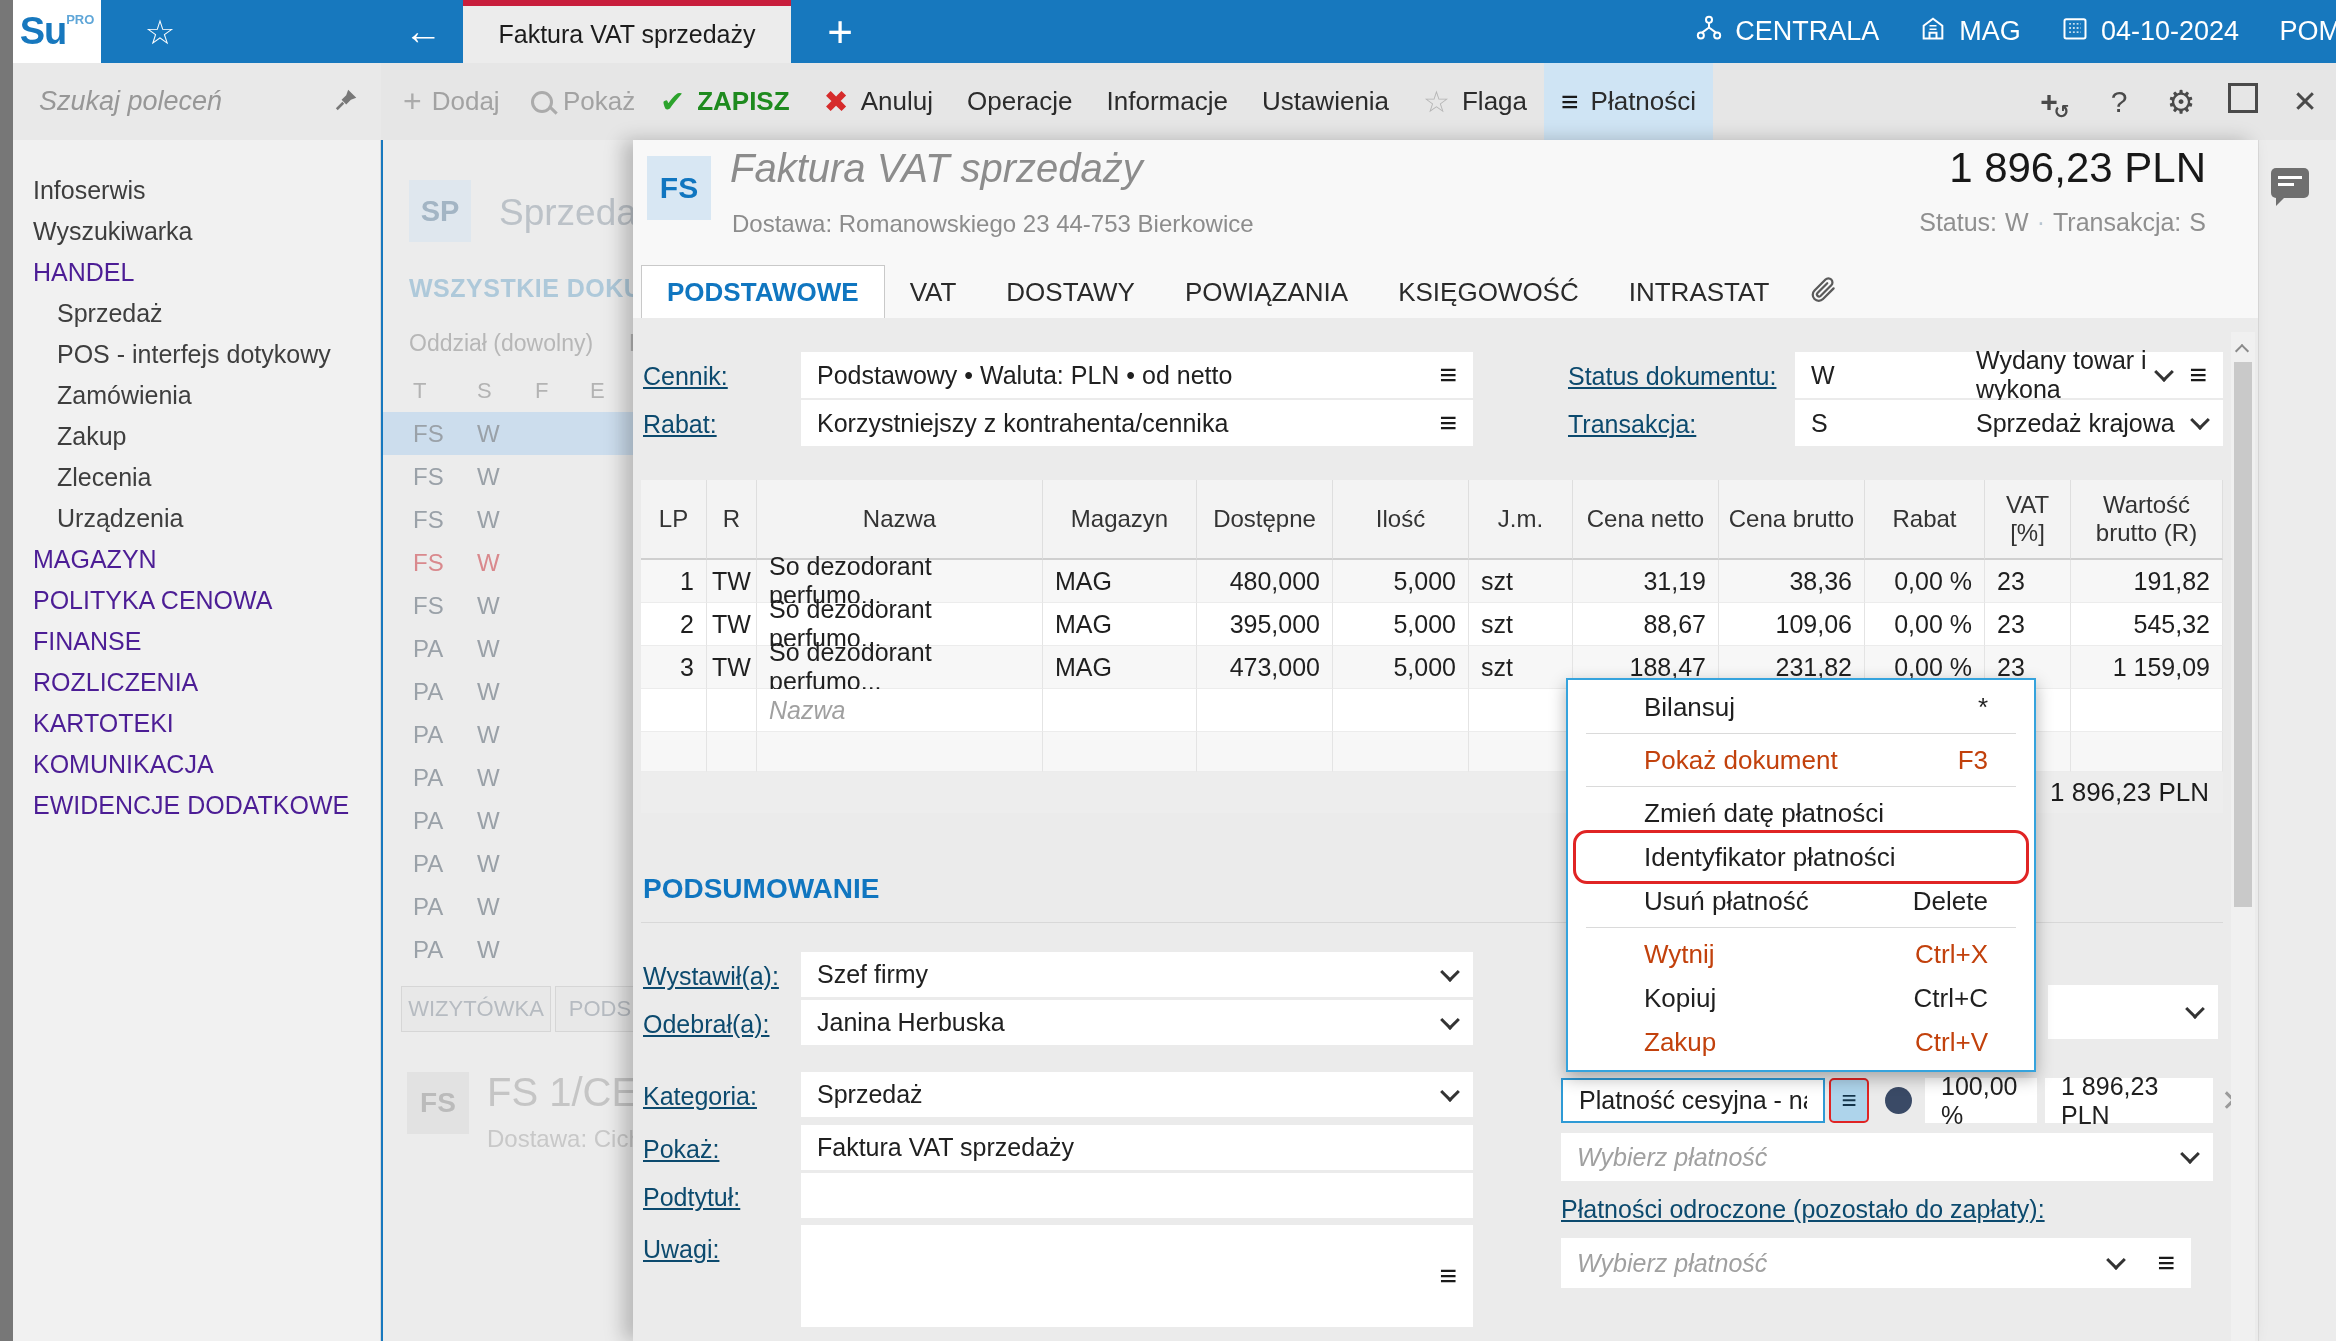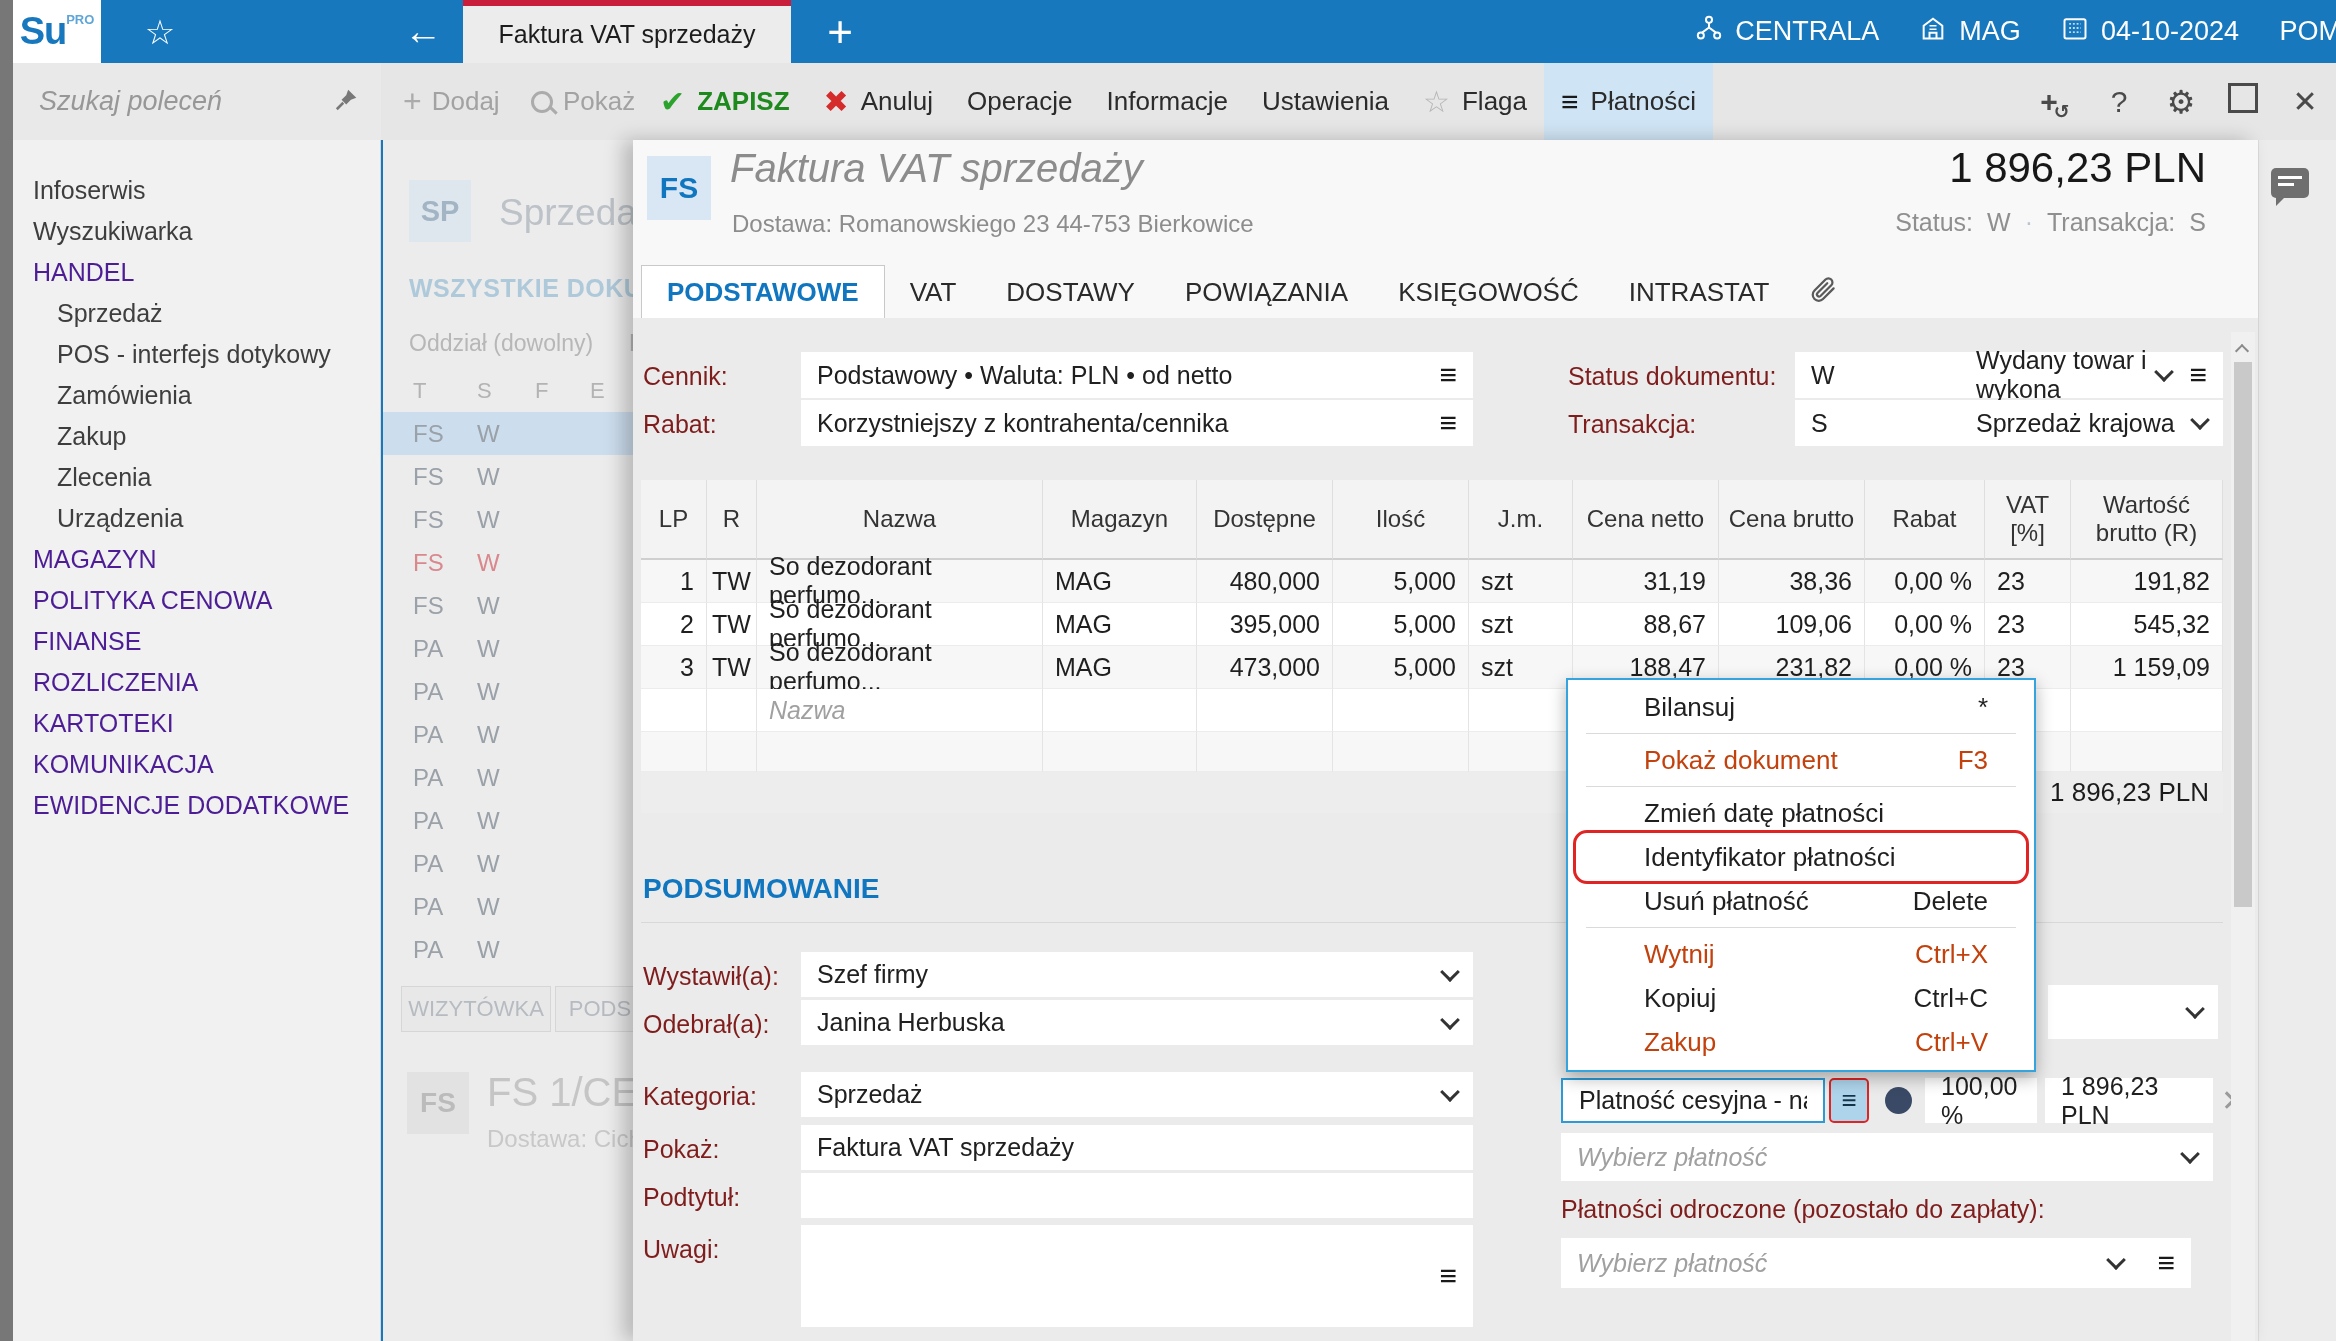--- a/index.html
+++ b/index.html
@@ -64,27 +64,27 @@
   .mp-doc-t{position:absolute;left:104px;top:930px;font-size:40px;color:#c5c5c5;white-space:nowrap;}
   .mp-doc-s{position:absolute;left:104px;top:985px;font-size:24px;color:#c8c8c8;white-space:nowrap;}
 
   
   .mainwin{position:absolute;left:620px;top:140px;width:1625px;height:1201px;background:#ebebeb;box-shadow:-10px 0 18px rgba(0,0,0,.22);z-index:5;}
   .doc-head{position:absolute;left:0;top:0;width:1625px;height:120px;background:#f8f8f8;}
   .fs-badge{position:absolute;left:14px;top:16px;width:64px;height:64px;background:#d8e7f3;color:#1076c0;font-size:30px;font-weight:bold;display:flex;align-items:center;justify-content:center;}
   .doc-title{position:absolute;left:97px;top:6px;font-size:40px;font-style:italic;color:#8c8c8c;}
   .doc-sub{position:absolute;left:99px;top:70px;font-size:24px;color:#8c8c8c;}
   .doc-total{position:absolute;right:52px;top:4px;font-size:42px;color:#181818;}
-  .doc-status{position:absolute;right:52px;top:68px;font-size:25px;color:#8f8f8f;display:flex;gap:14px;align-items:center;}
+  .doc-status{position:absolute;right:52px;top:68px;font-size:25px;color:#8f8f8f;display:flex;gap:8px;align-items:center;}
   .doc-tabs{position:absolute;left:0;top:120px;width:1625px;height:58px;background:#f8f8f8;display:flex;align-items:flex-end;padding-left:8px;box-sizing:border-box;}
   .dtab{height:52px;display:flex;align-items:center;padding:0 25px;font-size:26px;color:#2a2a2a;}
   .dtab.act{background:#fff;border:1px solid #c9c9c9;border-bottom:none;color:#1076c0;font-weight:bold;}
   .clip{margin-left:14px;margin-bottom:10px;}
   .doc-body{position:absolute;left:0;top:190px;width:1625px;height:1011px;background:#ebebeb;}
-  .lbl{position:absolute;font-size:25px;color:#7f1d1d;}
+  .lbl{position:absolute;font-size:25px;color:#0c4a6e;text-decoration:underline;}
   .field{position:absolute;background:#fff;display:flex;align-items:center;padding:0 16px;font-size:25px;color:#202020;box-sizing:border-box;}
   .field .grow{flex:1;}
   .cv{display:inline-block;width:11px;height:11px;border-right:3px solid #333;border-bottom:3px solid #333;transform:rotate(45deg);margin-top:-6px;}
   .cv-up{transform:rotate(225deg);margin-top:6px;}
   .ph{font-style:italic;color:#a0a0a0;}
 
   
   .itable{position:absolute;left:8px;top:150px;width:1582px;display:grid;grid-template-columns:66px 50px 286px 154px 136px 136px 104px 146px 146px 120px 86px 152px;}
   .th{background:#f3f3f3;border-right:1px solid #dedede;border-bottom:2px solid #cfcfcf;height:80px;display:flex;align-items:center;justify-content:center;text-align:center;font-size:24px;color:#333;line-height:1.15;padding:0 6px;box-sizing:border-box;}
   .td{height:43px;border-right:1px solid #e4e4e4;border-bottom:1px solid #ececec;display:flex;align-items:center;font-size:25px;color:#1f1f1f;padding:0 12px;box-sizing:border-box;}

